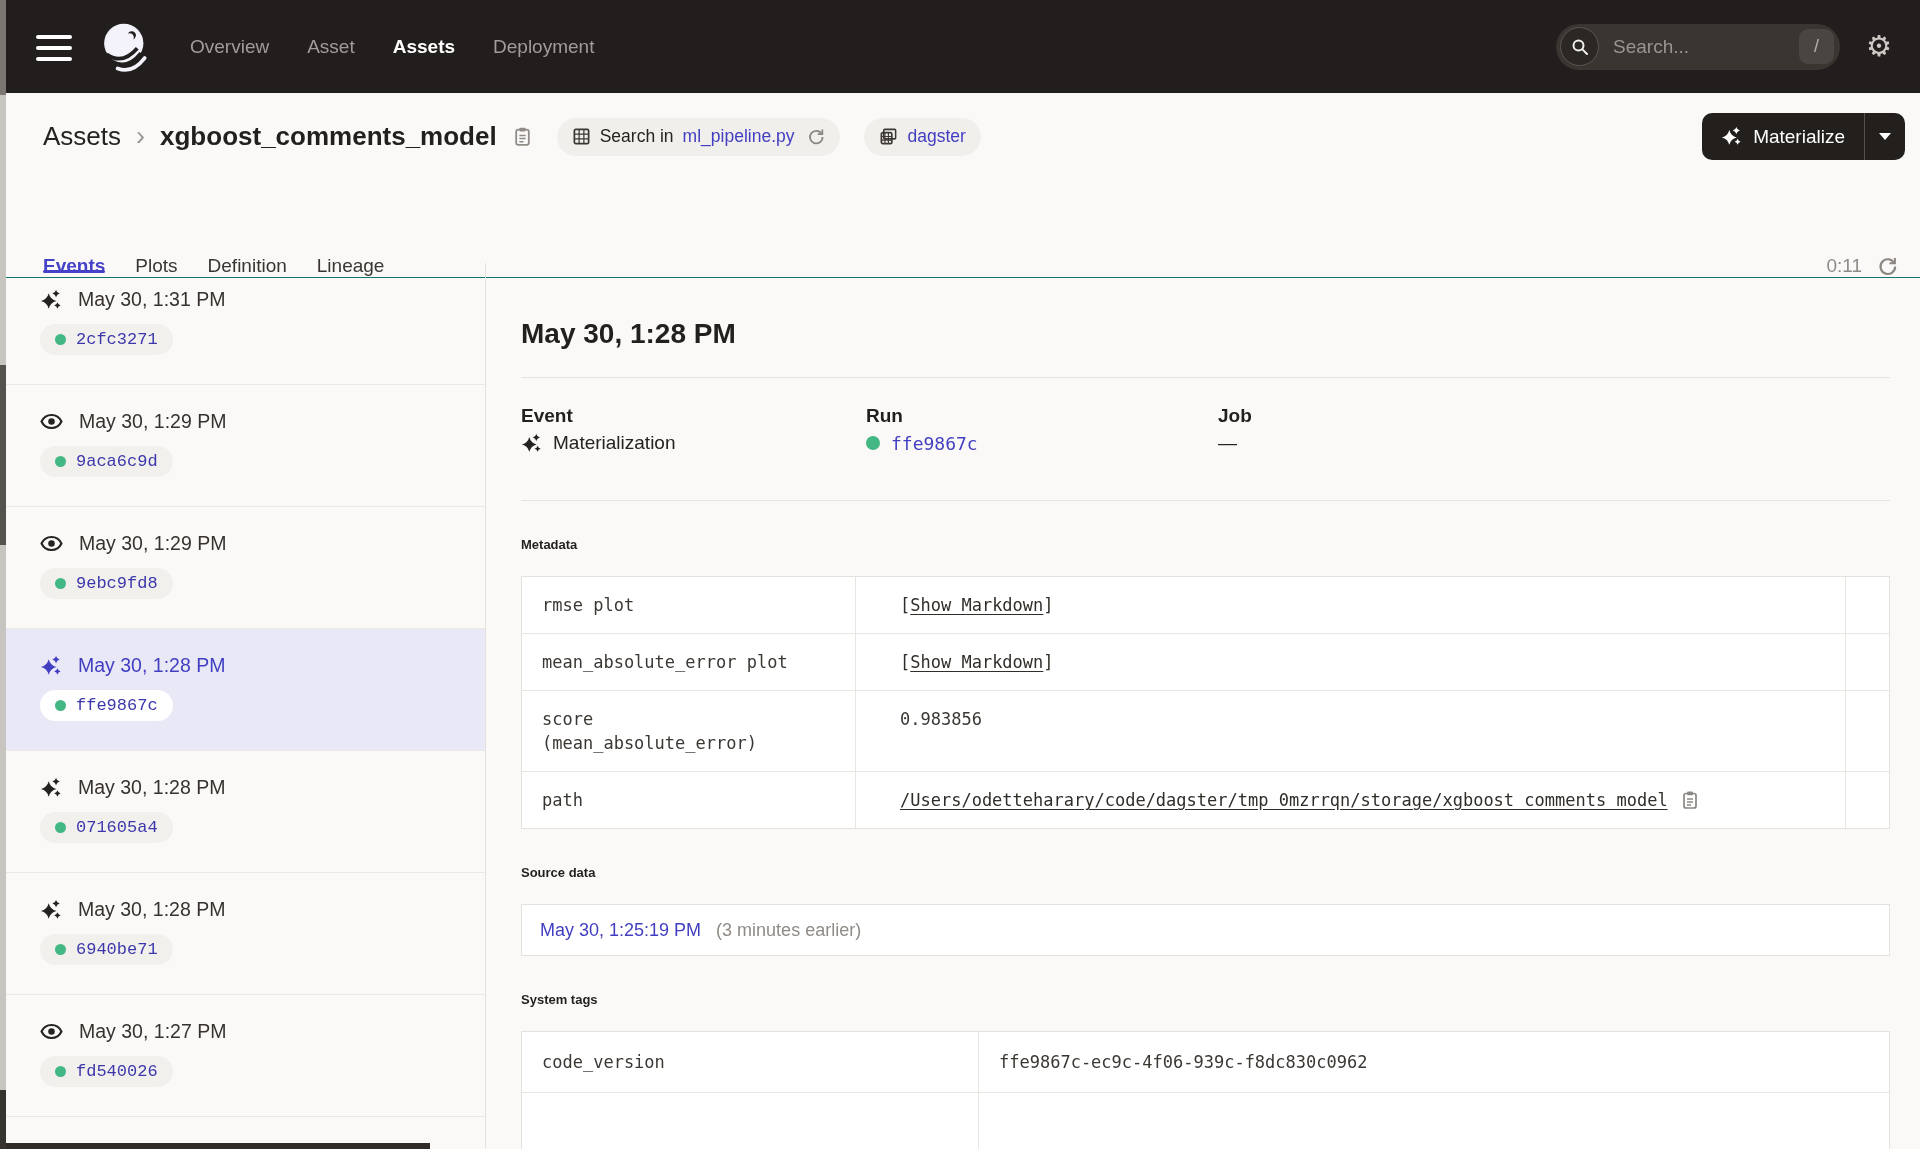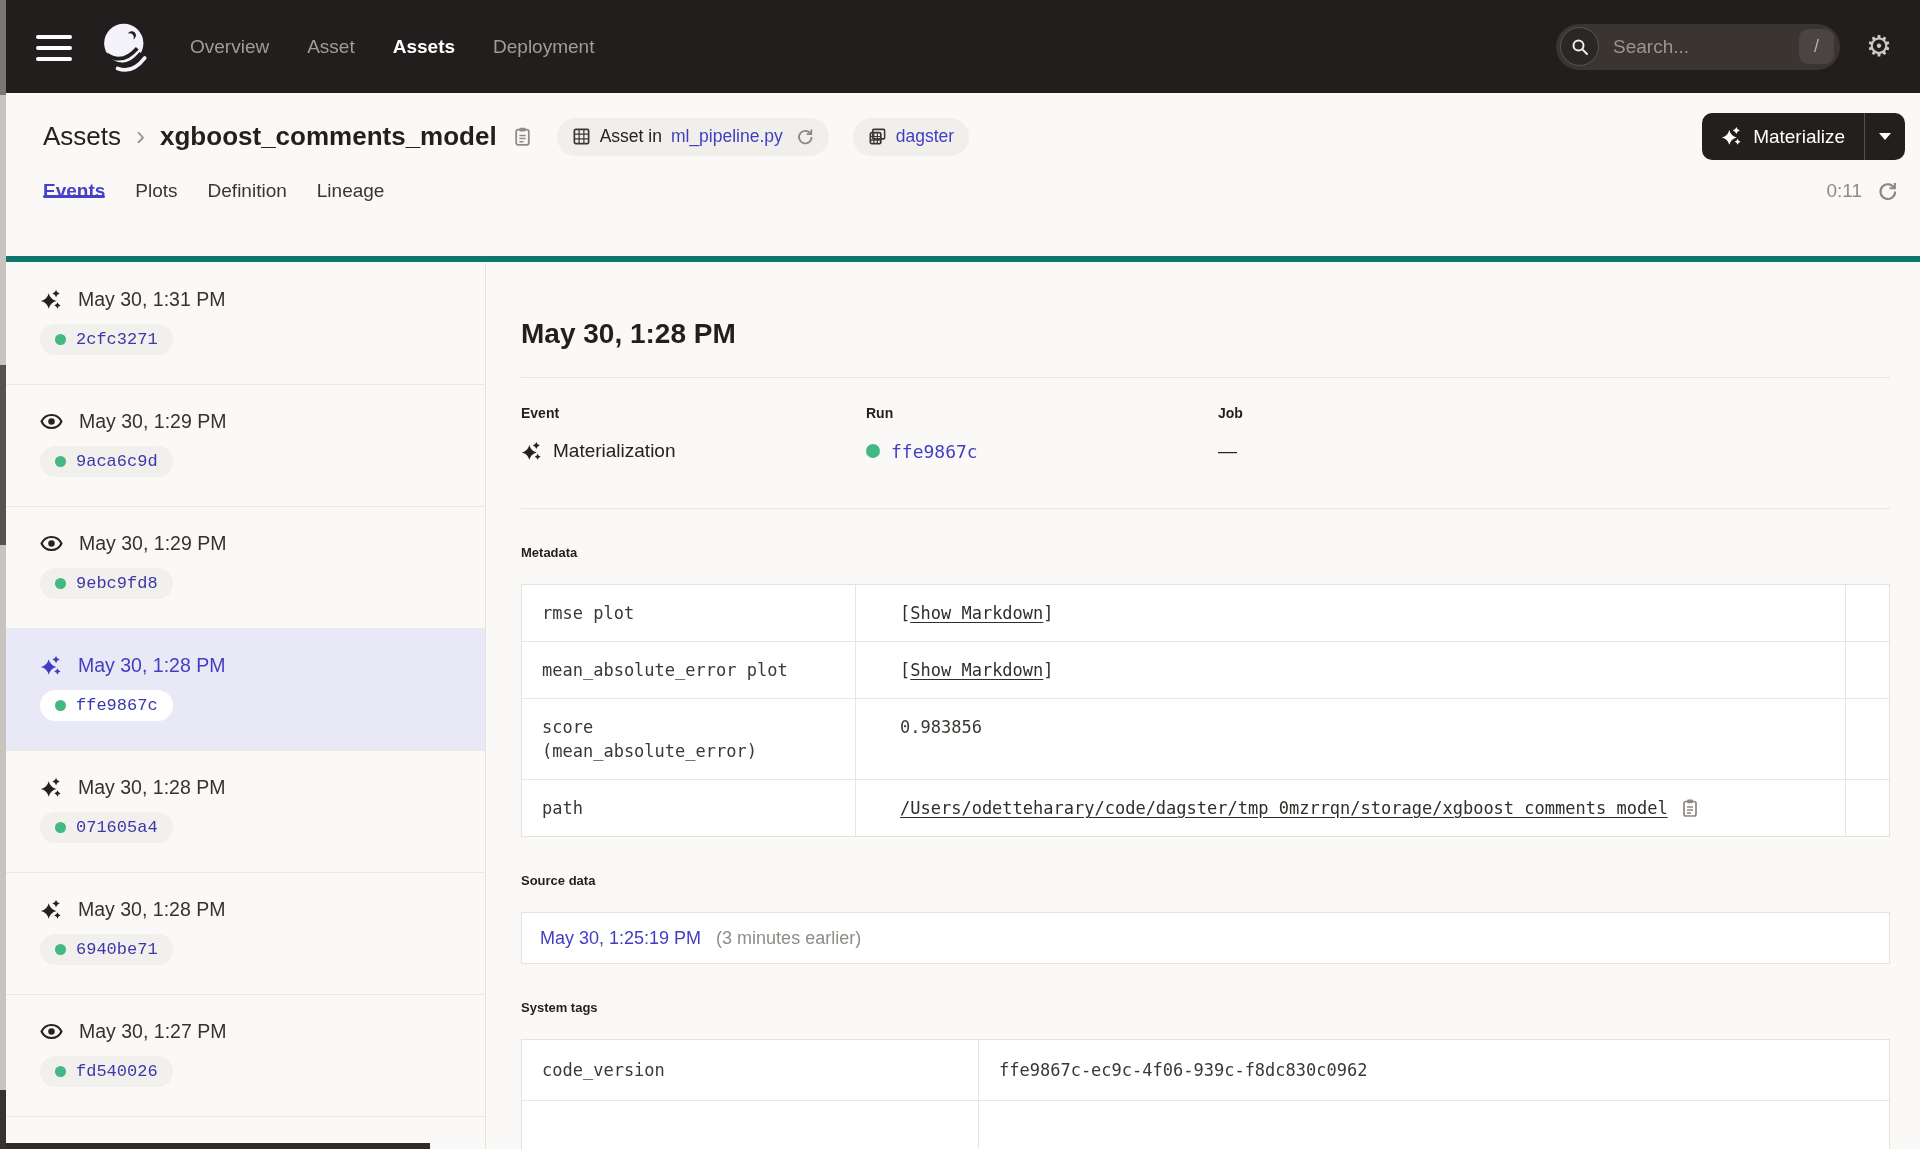--- a/index.html
+++ b/index.html
@@ -70,22 +70,22 @@
     color:#FFFFFF; overflow:hidden; cursor:pointer;
   }
   .mat-main { display:flex; align-items:center; gap:11px; padding:0 19px; }
   .mat-label { font-size:19px; font-weight:500; }
   .mat-divider { width:1px; background:rgba(255,255,255,.22); }
   .mat-caret { width:40px; display:flex; align-items:center; justify-content:center; }
   .caret-down { width:0; height:0; border-left:6px solid transparent; border-right:6px solid transparent; border-top:7px solid #FFFFFF; }
 
   
   .tabs-row {
-    position:absolute; top:180px; left:6px; right:0; height:82px;
-    border-bottom:6px solid #0f766e; display:flex; align-items:flex-start; padding:0 22px 0 37px;
+    position:absolute; top:196px; left:6px; right:0; height:82px;
+    border-bottom:1px solid #0f766e; display:flex; align-items:flex-end; padding:0 22px 0 37px;
   }
   .tab { display:flex; align-items:center; position:relative; margin-right:30px; font-size:19px; color:#3A3531; font-weight:500; cursor:pointer; }
   .tab.active { color:#4642C8; font-weight:600; }
   .tab.active::after { content:""; position:absolute; left:0; right:0; bottom:4px; height:3px; background:#4642C8; border-radius:2px; }
   .tabs-right { margin-left:auto; display:flex; align-items:center; gap:15px; color:#908B86; }
   .timer { font-size:19px; }
   .tabs-refresh { color:#8C8782; cursor:pointer; }
 
   
   .sidebar { position:absolute; top:263px; left:6px; width:480px; bottom:0; border-right:1px solid #E5E2DE; overflow:hidden; }
@@ -102,21 +102,21 @@
   .event-row.selected .run-badge { background:#FFFFFF; }
   .dot { width:11px; height:11px; border-radius:50%; background:#43B784; flex:none; }
 
   
   .detail { position:absolute; top:263px; left:487px; right:0; bottom:0; overflow:hidden; padding:55px 30px 0 34px; }
   .detail h1 { font-size:28px; font-weight:700; color:#231F1E; margin-bottom:27px; }
   .hdivider { height:1px; background:#E7E4E0; }
   .summary { display:flex; padding:27px 0 44px; }
   .sum-col-event { width:345px; }
   .sum-col-run { width:352px; }
-  .sum-label { font-size:14px; font-weight:700; color:#231F1E; margin-bottom:17px; }
+  .sum-label { font-size:19px; font-weight:700; color:#231F1E; margin-bottom:3px; }
   .sum-value { display:flex; align-items:center; gap:11px; font-size:19px; color:#26221F; height:26px; }
   .run-dot { width:14px; height:14px; border-radius:50%; background:#43B784; flex:none; }
   .run-link { font-family:"DejaVu Sans Mono", monospace; font-size:18px; color:#423EC2; cursor:pointer; }
   .section-heading { font-size:13px; font-weight:700; color:#231F1E; margin:36px 0 24px; }
 
   .data-table { background:#FFFFFF; border:1px solid #E5E2DE; font-family:"DejaVu Sans Mono", monospace; font-size:17px; color:#3B3733; }
   .t-row { display:grid; border-bottom:1px solid #E9E6E2; }
   .t-row:last-child { border-bottom:none; }
   .meta-cols { grid-template-columns:334px 1fr 44px;gap:24px; }
   .t-cell { padding:16px 20px; line-height:24px; }
@@ -204,21 +204,21 @@
       </svg>
   </span>
 
   <div class="hdr-pill">
     <span class="pill-icon">
       <svg width="19" height="19" viewBox="0 0 20 20">
           <rect x="2.5" y="2.5" width="15" height="15" rx="1.5" fill="none" stroke="currentColor" stroke-width="1.8"></rect>
           <path d="M2.5 7.5 H17.5 M2.5 12.5 H17.5 M7.5 2.5 V17.5 M12.5 2.5 V17.5" stroke="currentColor" stroke-width="1.3"></path>
         </svg>
     </span>
-    <span class="pill-text">Asset in</span>
+    <span class="pill-text">Search in</span>
     <span class="pill-link">ml_pipeline.py</span>
     <span class="pill-refresh">
       <svg width="18" height="18" viewBox="0 0 20 20">
           <path d="M16.3 6.5 A7 7 0 1 0 17.3 10" fill="none" stroke="currentColor" stroke-width="2"></path>
           <path d="M17 1.8 V6.9 H11.9" fill="none" stroke="currentColor" stroke-width="2"></path>
         </svg>
     </span>
   </div>
 
   <div class="hdr-pill">

